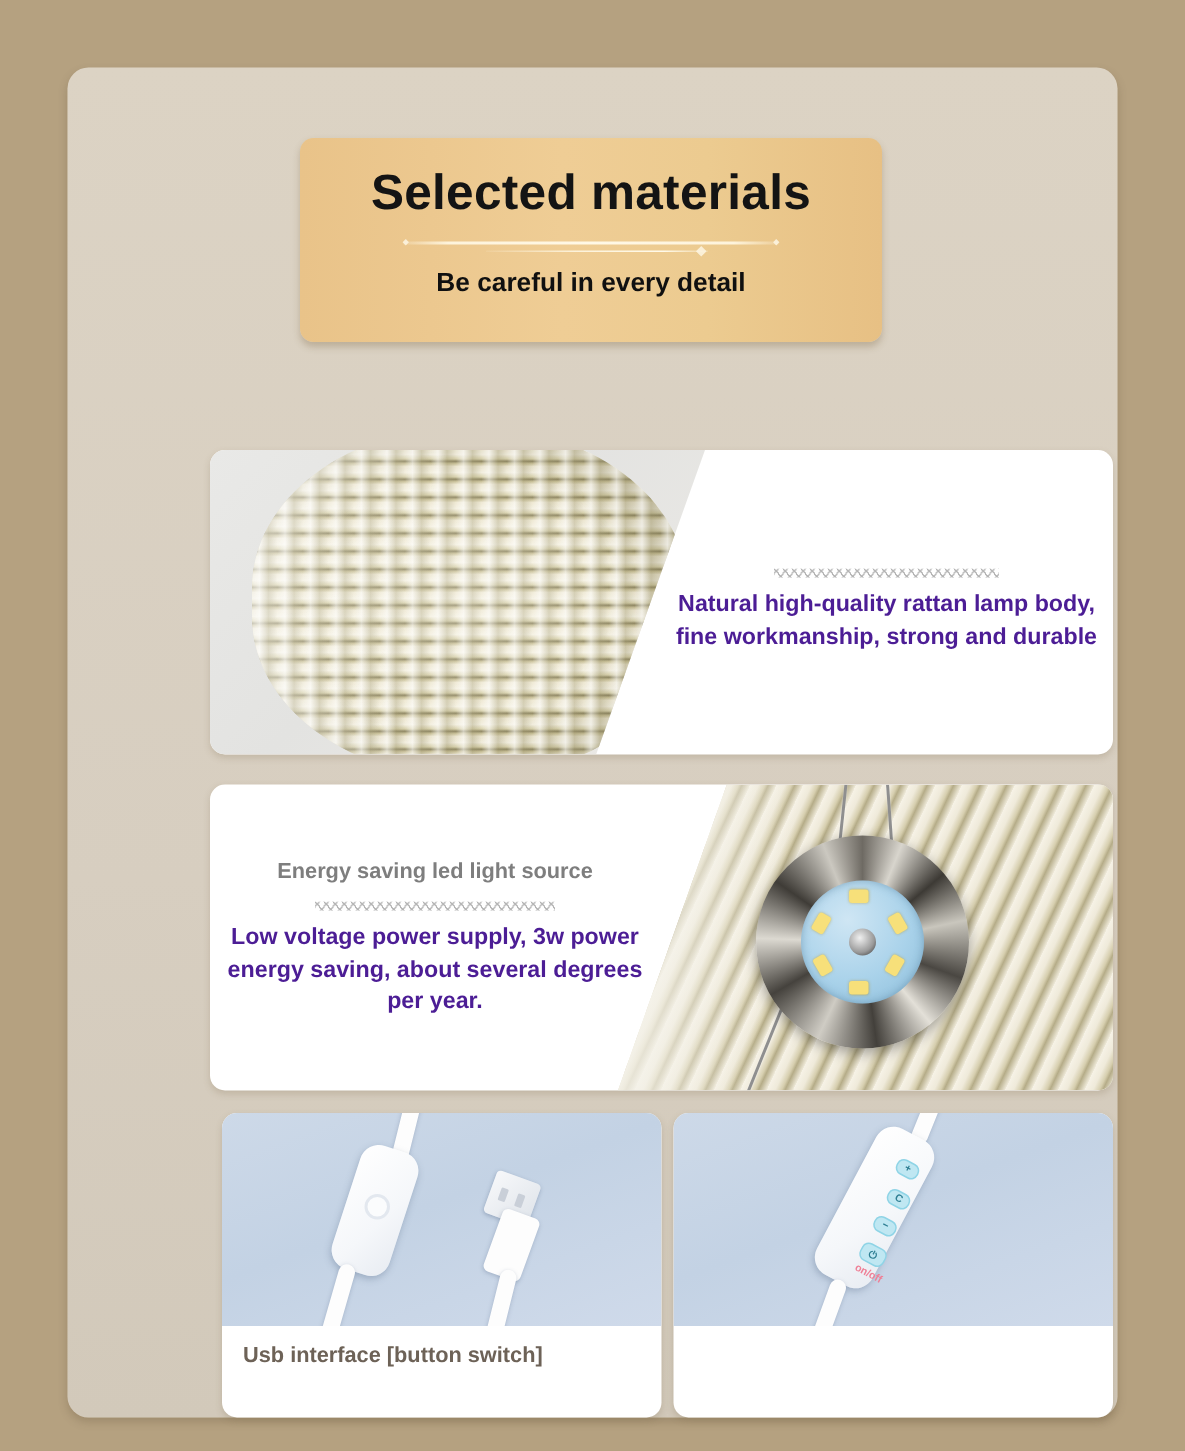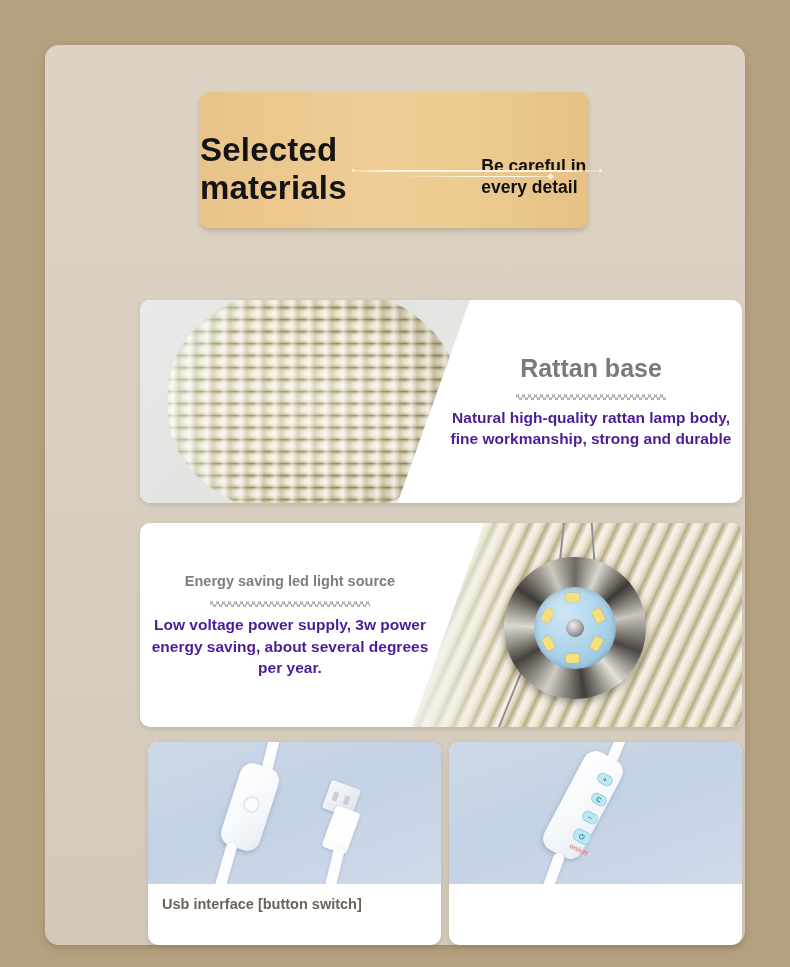--- a/index.html
+++ b/index.html
@@ -29,20 +29,21 @@
   #banner {
     position: absolute;
     left: 155px;
     top: 47px;
     width: 388px;
     height: 136px;
     background: linear-gradient(90deg, #e9c389 0%, #efcd95 45%, #eccb90 70%, #e7c084 100%);
     border-radius: 9px;
     box-shadow: 0 3px 5px rgba(110,85,45,.28);
     display: flex;
+    flex-direction: column;
     align-items: center;
     justify-content: flex-start;
     padding-top: 17px;
   }
   #banner .title {
     font-size: 33px;
     font-weight: 700;
     color: #141414;
     letter-spacing: .2px;
     line-height: 1.15;
@@ -62,21 +63,21 @@
     background: linear-gradient(90deg, rgba(255,247,228,.1) 0%, #fcf2da 40%, #fffaea 80%, rgba(255,247,228,.2) 100%);
   }
   .banner-divider .dia {
     position: absolute; width: 5px; height: 5px; top: 8px;
     background: #fdf6e3; transform: rotate(45deg); opacity: .85;
   }
   .banner-divider .dia.a { left: 196px; }
   .banner-divider .dia.b { left: 0px; top: 3px; width: 3px; height: 3px; }
   .banner-divider .dia.c { left: 247px; top: 3px; width: 3px; height: 3px; }
   #banner .subtitle {
-    margin-top: 16px;
+    margin-top: 5px;
     font-size: 17.5px;
     font-weight: 700;
     color: #101010;
   }
 
   
   .card {
     position: absolute;
     background: #ffffff;
     border-radius: 10px;
@@ -253,21 +254,20 @@
       <div class="dia c"></div>
     </div>
     <div class="subtitle">Be careful in every detail</div>
   </div>
 
   <div class="card" id="card-rattan">
     <div class="photo">
       <div class="rattan-ball"></div>
     </div>
     <div class="textblock">
-      <div class="head-big">Rattan base</div>
       <div class="wave"></div>
       <div class="body-txt">Natural high-quality rattan lamp body, fine workmanship, strong and durable</div>
     </div>
   </div>
 
   <div class="card" id="card-led">
     <div class="photo">
       <div class="weave-bg"></div>
       <div class="weave-fade"></div>
       <div class="wire" style="left:152px; top:-10px; height:120px; transform:rotate(6deg);"></div>

